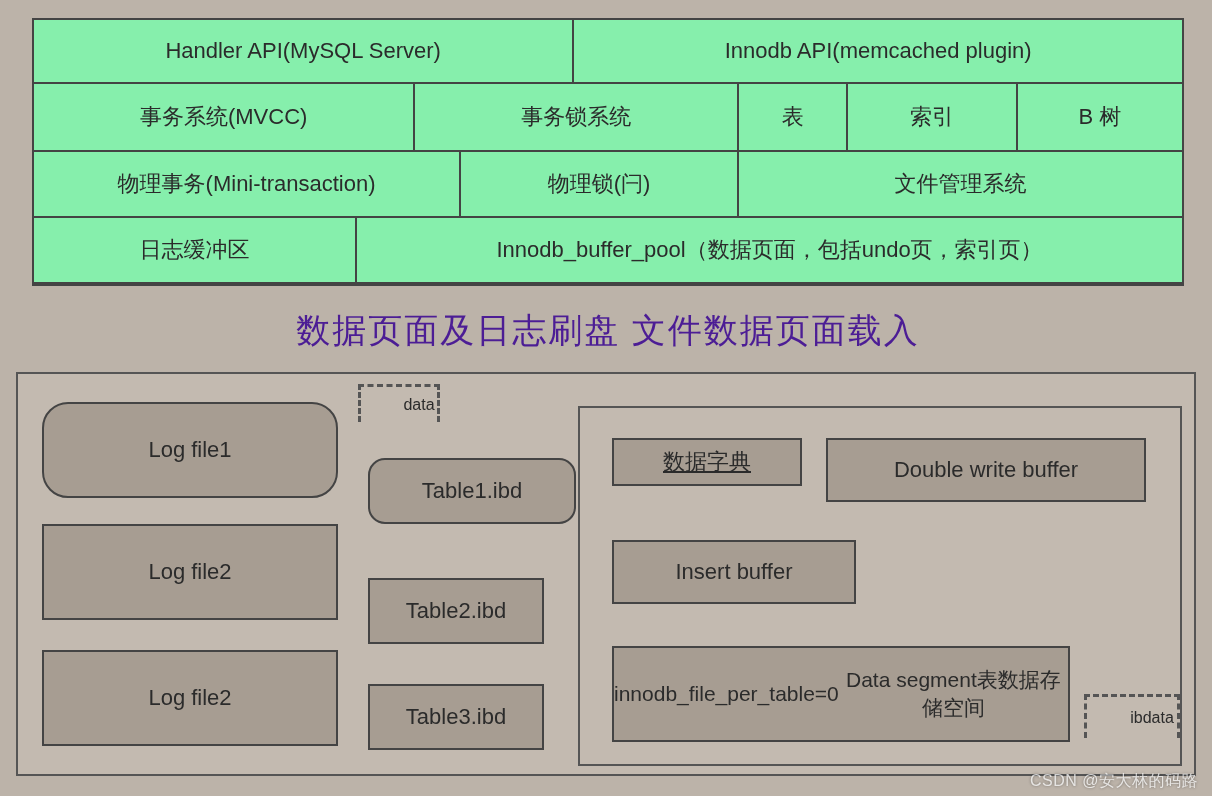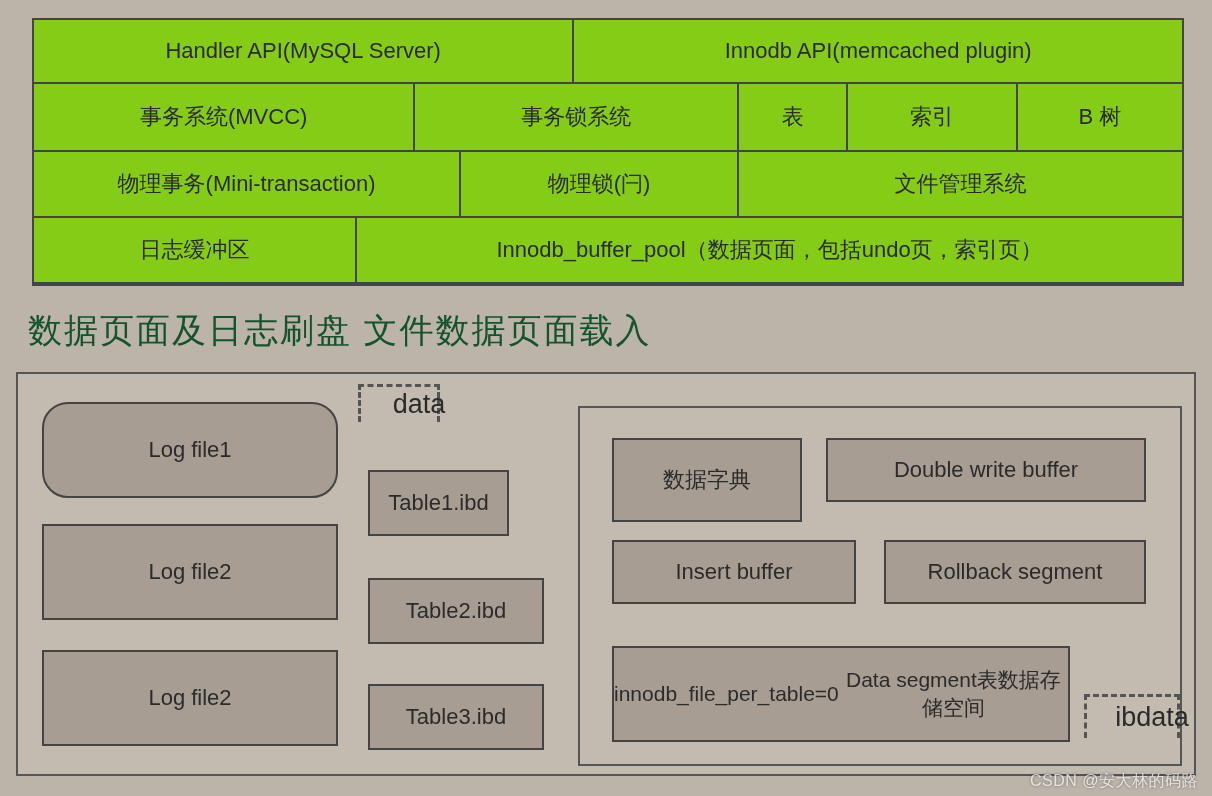--- a/index.html
+++ b/index.html
@@ -23,36 +23,36 @@
     width: 1152px;
     margin-left: 16px;
     border-collapse: collapse;
   }
   .arch td {
     border: 2px solid #444;
     text-align: center;
     vertical-align: middle;
     font-size: 22px;
     padding: 0 8px;
-    background: #84cc16;
+    background: #86efac;
   }
   .row-api td   { height: 64px; }
   .row-mvcc td  { height: 68px; margin-left: 48px; }
   .row-phys td  { height: 66px; }
   .row-buf td   { height: 66px; margin-top: 10px; }
 
   
   .caption {
     width: 1160px;
     margin-left: 12px;
-    text-align: left;
+    text-align: center;
     font-size: 34px;
     letter-spacing: 2px;
     padding: 22px 0 18px 0;
-    color: #14532d;
+    color: #4c1d95;
   }
 
   
   .file-panel {
     position: relative;
     width: 1180px;
     height: 404px;
     border: 2px solid #555;
     background: #c3bab0;
   }
@@ -71,21 +71,21 @@
     position: absolute;
     border: 2px solid #555;
   }
 
   .dashed-box {
     position: absolute;
     border: 3px dashed #555;
     display: flex;
     align-items: center;
     justify-content: center;
-    font-size: 27px;
+    font-size: 16px;
     padding-left: 40px;
   }
 
   .watermark {
     position: absolute;
     right: 14px; bottom: 4px;
     font-size: 16px;
     color: rgba(255,255,255,0.75);
     text-shadow: 0 0 3px rgba(0,0,0,0.4);
     letter-spacing: 0.5px;
@@ -140,29 +140,28 @@
 
   <div class="file-panel">
 
     <div class="cell" style="left:24px; top:28px;  width:296px; height:96px;border-radius:26px;">Log file1</div>
     <div class="cell" style="left:24px; top:150px; width:296px; height:96px;">Log file2</div>
     <div class="cell" style="left:24px; top:276px; width:296px; height:96px;">Log file2</div>
 
     <div class="dashed-box" style="left:340px; top:10px; width:82px; height:38px; border-bottom:none; justify-content:center;">data</div>
     <div class="dashed-box" style="left:340px; top:48px; width:206px; height:350px; border:none;">
     </div>
-    <div class="cell" style="left:350px; top:96px;  width:141px; height:66px;">Table1.ibd</div>
+    <div class="cell" style="left:350px; top:84px;  width:208px; height:66px;border-radius:17px;">Table1.ibd</div>
     <div class="cell" style="left:350px; top:204px; width:176px; height:66px;">Table2.ibd</div>
     <div class="cell" style="left:350px; top:310px; width:176px; height:66px;">Table3.ibd</div>
 
     <div class="group" style="left:560px; top:32px; width:604px; height:360px;"></div>
-    <div class="cell" style="left:594px; top:64px;  width:190px; height:84px;">数据字典</div>
+    <div class="cell" style="left:594px; top:64px;  width:190px; height:48px;text-decoration:underline;">数据字典</div>
     <div class="cell" style="left:808px; top:64px;  width:320px; height:64px;">Double write buffer</div>
     <div class="cell" style="left:594px; top:166px; width:244px; height:64px;">Insert buffer</div>
-    <div class="cell" style="left:866px; top:166px; width:262px; height:64px;">Rollback segment</div>
     <div class="cell" style="left:594px; top:272px; width:458px; height:96px; flex-direction:row; line-height:1.35; font-size:21px;">
       <span>innodb_file_per_table=0</span>
       <span>Data segment表数据存储空间</span>
     </div>
 
     <div class="dashed-box" style="left:1066px; top:320px; width:96px; height:44px; border-bottom:none;">ibdata</div>
   </div>
 
 </div>
 

